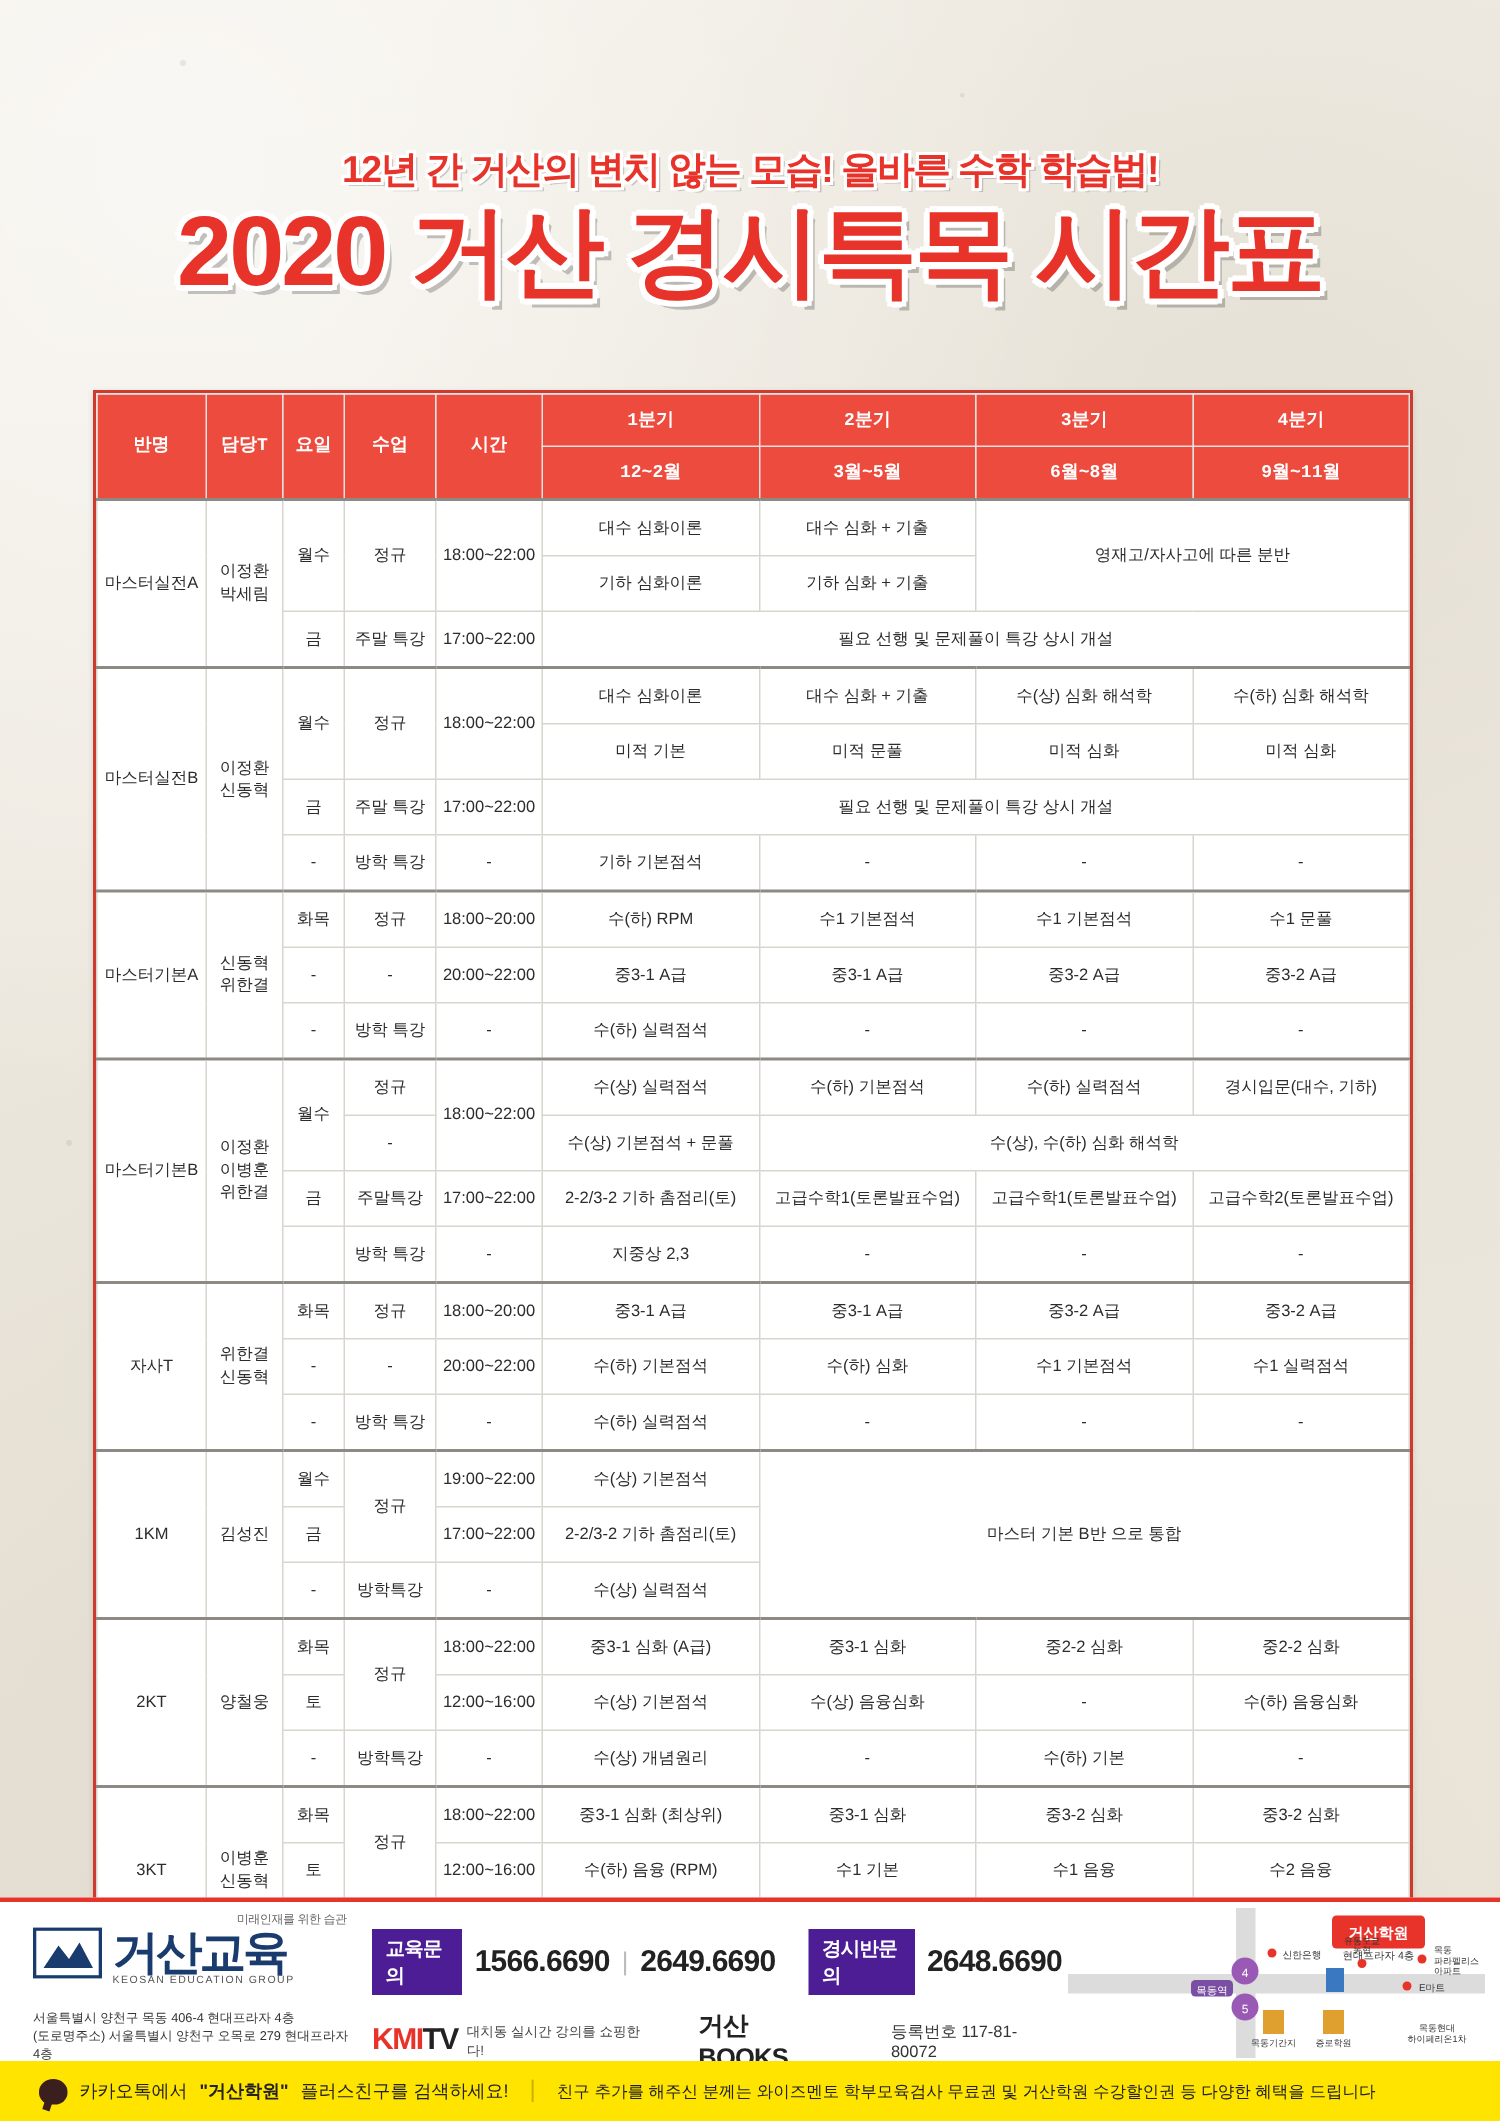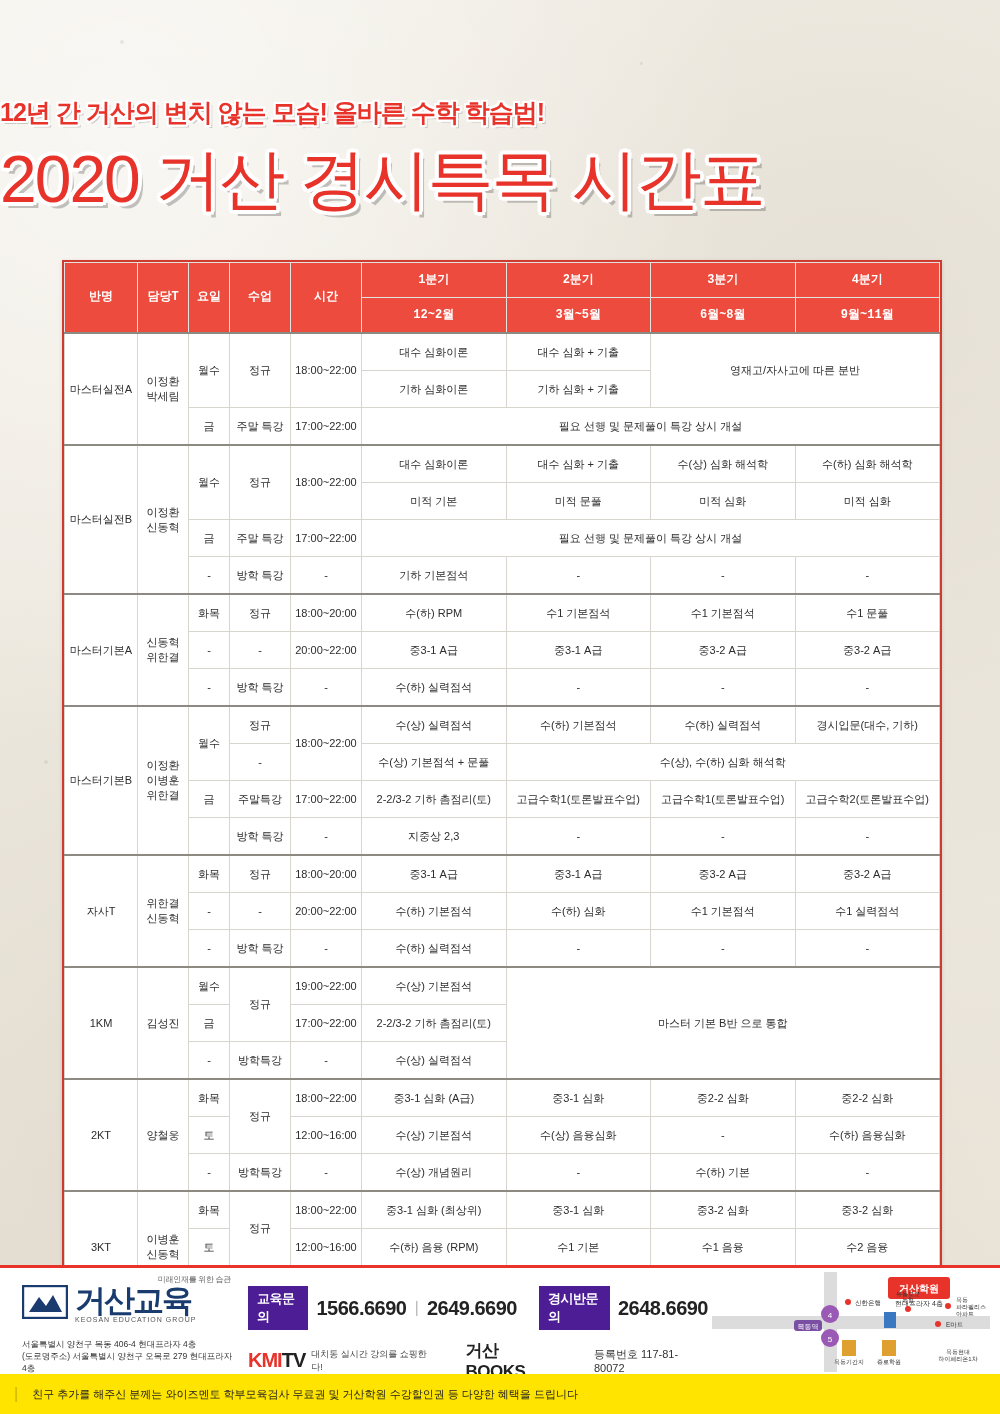--- a/index.html
+++ b/index.html
@@ -12,33 +12,33 @@
   }
   .paper{
     position:absolute;inset:0;
     background:
       radial-gradient(circle at 12% 8%, rgba(255,255,255,.55), rgba(255,255,255,0) 40%),
       radial-gradient(circle at 85% 20%, rgba(180,170,150,.18), rgba(255,255,255,0) 45%),
       radial-gradient(circle at 30% 85%, rgba(180,170,150,.15), rgba(255,255,255,0) 50%),
       linear-gradient(180deg,#f3efe7 0%, #ece7dd 55%, #e8e2d6 100%);
   }
   .speck{position:absolute;border-radius:50%;background:rgba(120,110,95,.13);}
-  .header{position:absolute;top:96px;left:0;right:0;}
+  .header{position:absolute;top:96px;left:0;right:0;text-align:center;}
   .subtitle{
     font-size:25px;font-weight:bold;color:#e8332a;
     letter-spacing:-1px;
     -webkit-text-stroke:0px;
     text-shadow:
       2px 0 0 #fff,-2px 0 0 #fff,0 2px 0 #fff,0 -2px 0 #fff,
       2px 2px 0 #fff,-2px 2px 0 #fff,2px -2px 0 #fff,-2px -2px 0 #fff,
       3px 3px 0 rgba(0,0,0,.18);
   }
   .maintitle{
-    margin-top:16px;
-    font-size:66px;font-weight:normal;color:#e8332a;letter-spacing:-2px;line-height:1.05;
+    margin-top:4px;
+    font-size:66px;font-weight:bold;color:#e8332a;letter-spacing:-2px;line-height:1.05;
     text-shadow:
       3px 0 0 #fff,-3px 0 0 #fff,0 3px 0 #fff,0 -3px 0 #fff,
       3px 3px 0 #fff,-3px 3px 0 #fff,3px -3px 0 #fff,-3px -3px 0 #fff,
       4px 0 0 #fff,-4px 0 0 #fff,0 4px 0 #fff,0 -4px 0 #fff,
       5px 6px 0 rgba(0,0,0,.22);
   }
   .table-wrap{
     position:absolute;top:260px;left:62px;width:876px;
     background:#fff;
     border:2px solid #cf3a2e;
@@ -445,16 +445,22 @@
         <rect x="170" y="68" width="14" height="16" fill="#e0a030"></rect>
         <text x="177" y="92" font-size="6" fill="#333" text-anchor="middle" font-family="Liberation Sans, sans-serif">증로학원</text>
         <text x="246" y="82" font-size="6" fill="#333" text-anchor="middle" font-family="Liberation Sans, sans-serif">목동현대</text>
         <text x="246" y="89" font-size="6" fill="#333" text-anchor="middle" font-family="Liberation Sans, sans-serif">하이페리온1차</text>
       </svg>
     </div>
 
   </div>
 
   <div class="bottombar">
+    <div class="bb-left">
+      <span class="kakao"></span>
+      <span>카카오톡에서</span>
+      <b>"거산학원"</b>
+      <span>플러스친구를 검색하세요!</span>
+    </div>
     <span class="bb-sep">|</span>
     <div class="bb-right">친구 추가를 해주신 분께는 와이즈멘토 학부모육검사 무료권 및 거산학원 수강할인권 등 다양한 혜택을 드립니다</div>
   </div>
 </div>
 
 </body></html>

